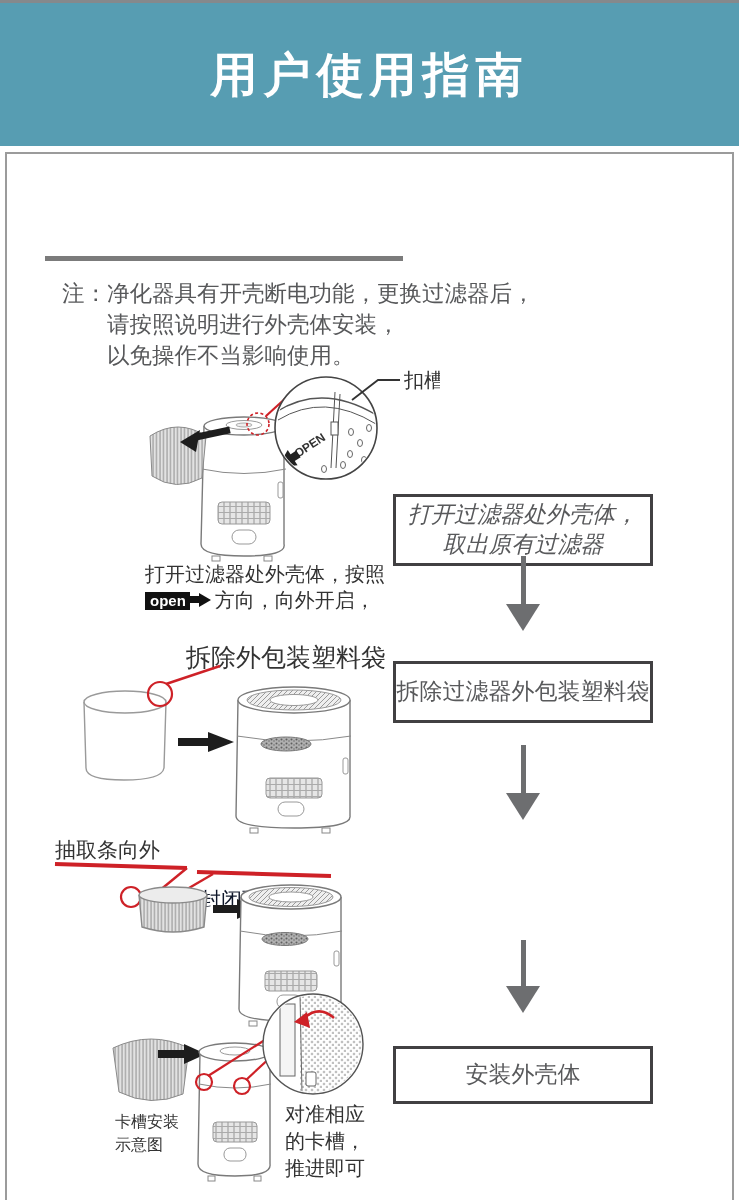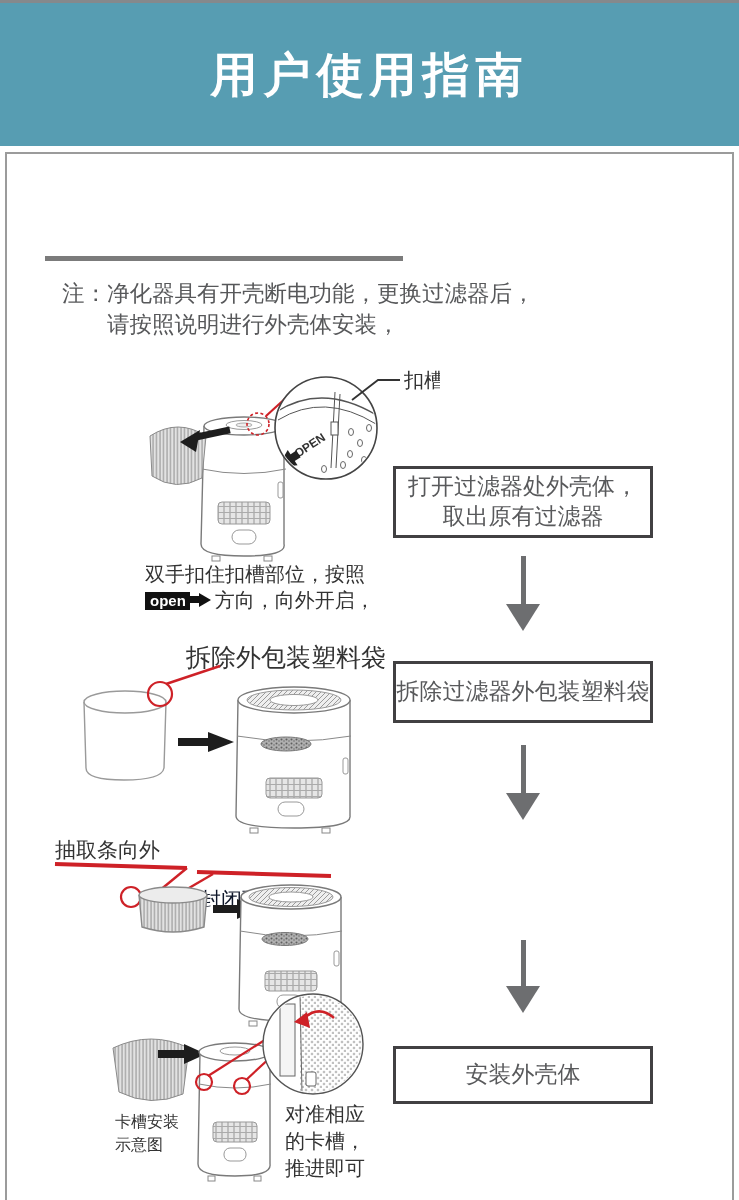--- a/index.html
+++ b/index.html
@@ -85,20 +85,21 @@
   </div>
 
   <div class="frame"></div>
 
 
   <div class="divider"></div>
 
   <div class="note">
     <div>注：净化器具有开壳断电功能，更换过滤器后，</div>
     <div class="indent">请按照说明进行外壳体安装，</div>
+    <div class="indent">以免操作不当影响使用。</div>
   </div>
 
   <svg class="abs" style="left:138px;top:366px" width="302" height="200">
 
     <g stroke="#7a7a7a" stroke-width="1.4" fill="#fff">
       <path d="M66,60 L63,178 Q63,190 106,190 Q149,190 146,178 L146,60"></path>
       <ellipse cx="106" cy="60" rx="40" ry="9"></ellipse>
     </g>
     <ellipse cx="106" cy="59" rx="18" ry="4.5" fill="#fff" stroke="#9a9a9a"></ellipse>
     <ellipse cx="106" cy="59" rx="8" ry="2" fill="#eee" stroke="#aaa"></ellipse>
@@ -143,27 +144,27 @@
         <polygon points="132,80 150,71 150,89" fill="#222"></polygon>
         <rect x="148" y="76" width="9" height="8" fill="#222"></rect>
       </g>
     </g>
 
     <path d="M214,34 L240,14 L262,14" fill="none" stroke="#333" stroke-width="1.8"></path>
     <text x="266" y="21" font-size="20" fill="#333">扣槽</text>
   </svg>
 
   <div class="caption1">
-    <div>双手扣住扣槽部位，按照</div>
+    <div>打开过滤器处外壳体，按照</div>
     <div>
       <span class="open-badge">open</span><span class="open-arrow-stem"></span><span class="open-arrow-head"></span><span>方向，向外开启，</span>
     </div>
   </div>
 
-  <div class="flow-box" style="top:466px;height:66px;">
+  <div class="flow-box" style="top:494px;height:66px;font-style:italic;">
     <div>打开过滤器处外壳体，</div>
     <div>取出原有过滤器</div>
   </div>
   <div class="flow-arrow" style="top:556px;">
     <div class="stem" style="height:48px;"></div>
       <div class="head"></div>
   </div>
 
   <div class="flow-box" style="top:661px;height:56px;">
     <div>拆除过滤器外包装塑料袋</div>

